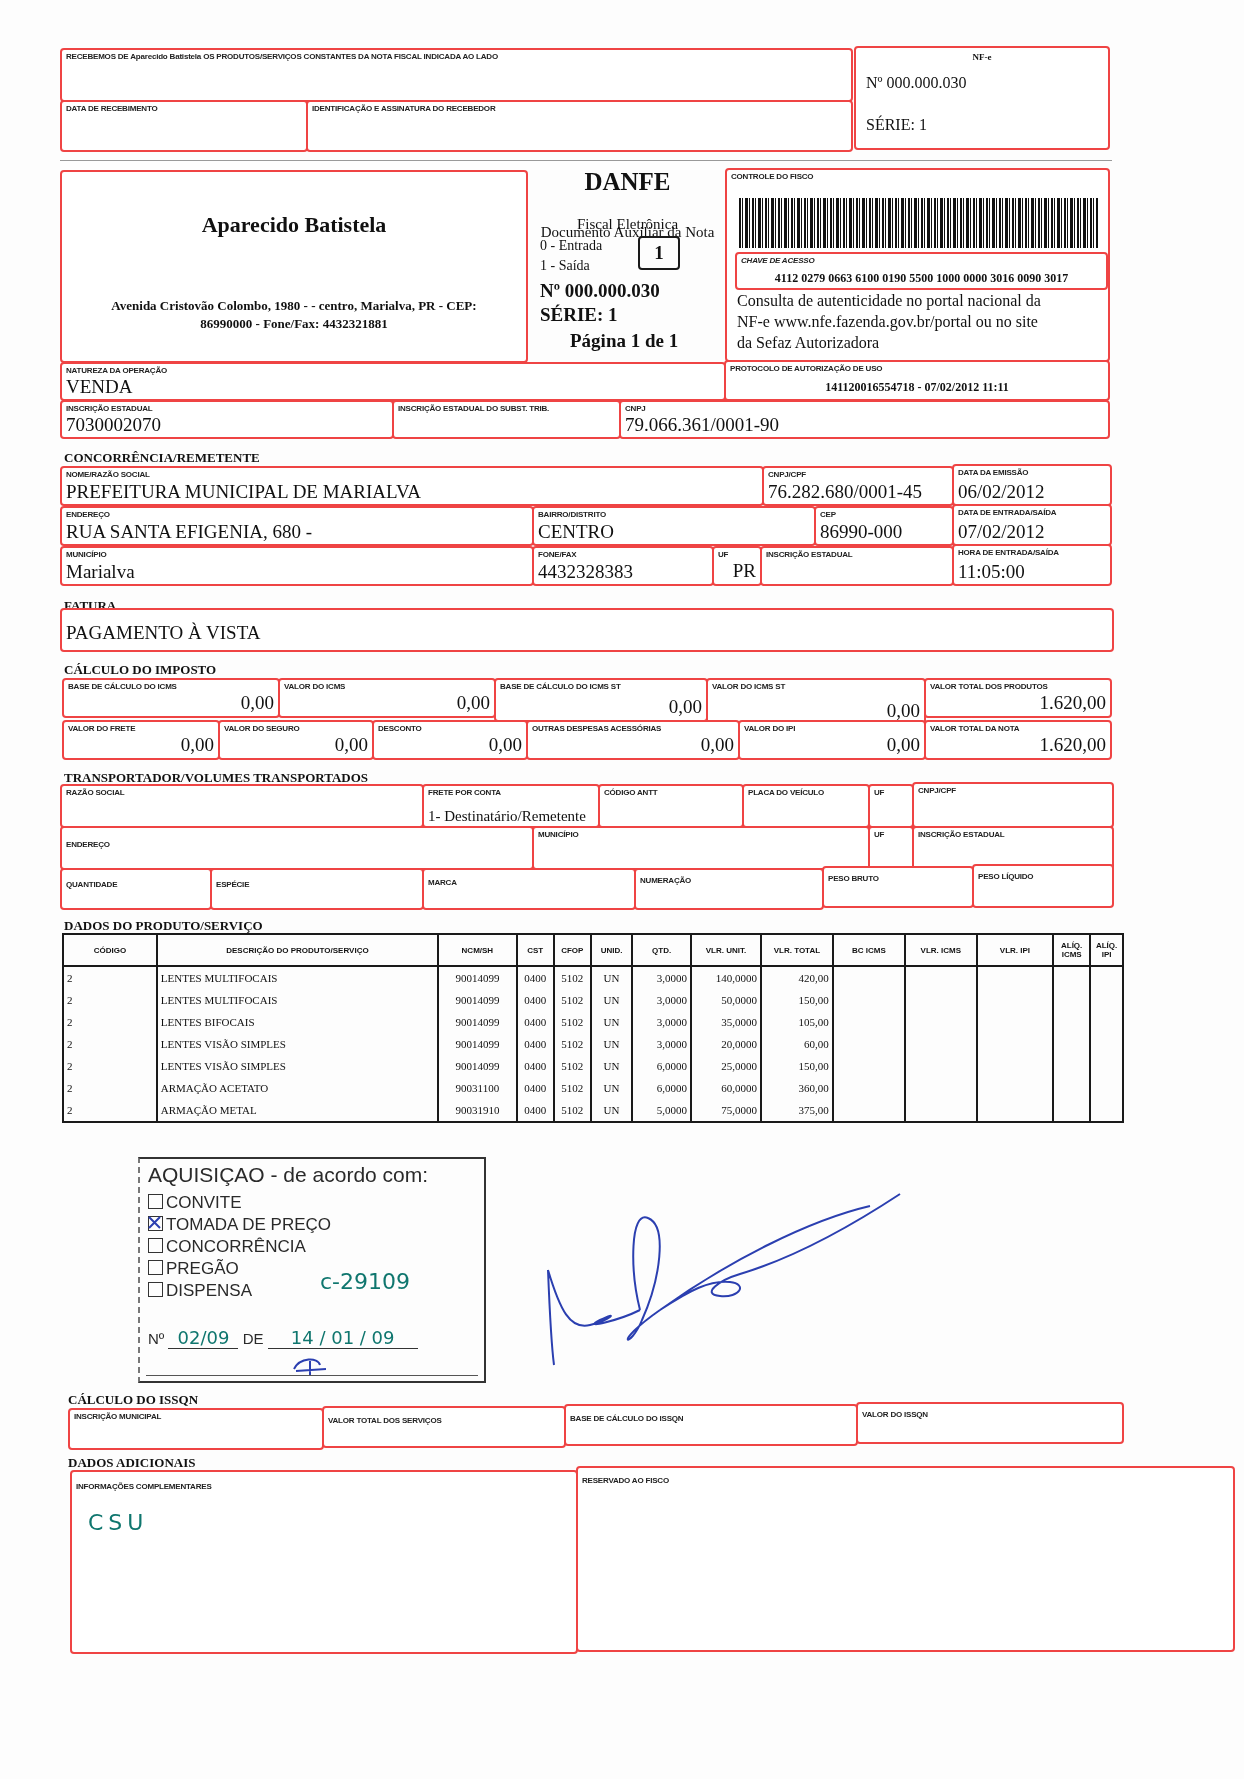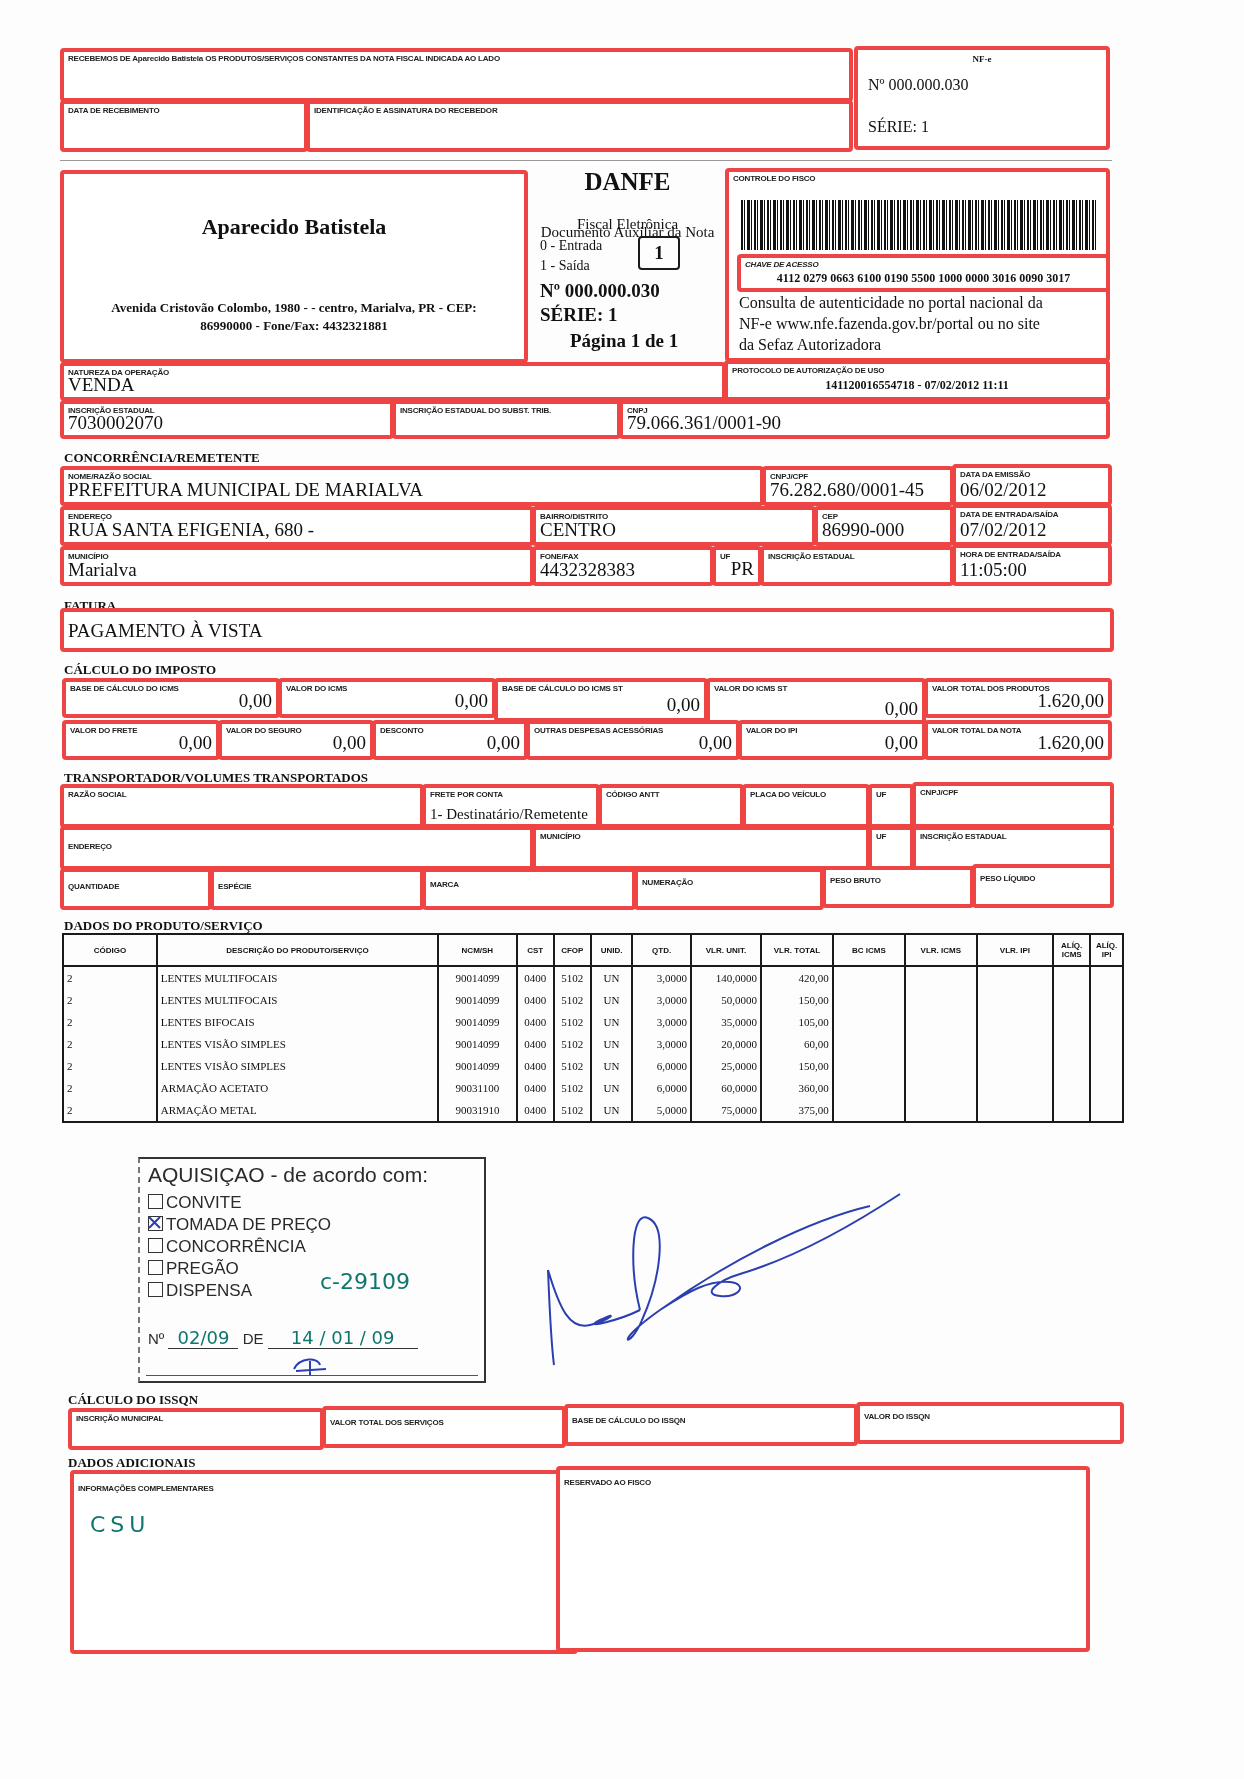--- a/index.html
+++ b/index.html
@@ -1,18 +1,18 @@
 <!DOCTYPE html>
 <html><head>
 <meta charset="utf-8">
 <style>
   html,body{margin:0;padding:0;}
   body{width:1244px;height:1779px;background:#fdfdfd;position:relative;overflow:hidden;font-family:"Liberation Serif","DejaVu Serif",serif;color:#111;}
   .abs{position:absolute;}
-  .box{position:absolute;border:4px solid #ef4444;border-radius:4px;box-sizing:border-box;background:#fff;}
+  .box{position:absolute;border:2px solid #ef4444;border-radius:4px;box-sizing:border-box;background:#fff;}
   .lbl{position:absolute;left:4px;top:2px;font-family:"Liberation Sans Narrow","Liberation Sans",sans-serif;font-size:8px;font-weight:bold;letter-spacing:-0.2px;text-transform:uppercase;color:#222;white-space:nowrap;}
   .val{position:absolute;font-size:19px;white-space:nowrap;font-family:"Liberation Serif",serif;}
   .val.r{right:4px;bottom:2px;}
   .val.l{left:4px;bottom:1px;}
   .sec{position:absolute;left:64px;font-weight:bold;font-size:13px;font-family:"Liberation Serif",serif;white-space:nowrap;}
   .hr{position:absolute;height:1px;background:#999;}
   .barcode{position:absolute;left:12px;right:10px;top:28px;height:50px;background:repeating-linear-gradient(90deg,#111 0 2px,#fff 2px 3px,#111 3px 4px,#fff 4px 6px,#111 6px 9px,#fff 9px 10px,#111 10px 11px,#fff 11px 13px);}
   table.prod{position:absolute;left:62px;top:933px;width:1062px;border-collapse:collapse;font-size:11px;}
   table.prod th{border:2px solid #1a1a1a;height:30px;font-family:"Liberation Sans",sans-serif;font-size:8px;font-weight:bold;text-transform:uppercase;text-align:center;padding:0 2px;}
   table.prod td{border-left:2px solid #1a1a1a;border-right:2px solid #1a1a1a;height:22px;font-size:11px;padding:0 3px;white-space:nowrap;font-family:"Liberation Serif",serif;}
@@ -445,15 +445,15 @@
 </div>
 <div class="box" style="left:856px;top:1402px;width:268px;height:42px;">
   <span class="lbl" style="top:6px;">VALOR DO ISSQN</span>
 </div>
 
 <div class="sec" style="top:1455px;left:68px;">DADOS ADICIONAIS</div>
 <div class="box" style="left:70px;top:1470px;width:508px;height:184px;">
   <span class="lbl" style="top:10px;">INFORMAÇÕES COMPLEMENTARES</span>
   <span class="abs hand" style="left:16px;top:38px;font-size:22px;letter-spacing:5px;">CSU</span>
 </div>
-<div class="box" style="left:556px;top:1466px;width:534px;height:186px;">
+<div class="box" style="left:576px;top:1466px;width:659px;height:186px;">
   <span class="lbl" style="top:8px;">RESERVADO AO FISCO</span>
 </div>
 
 </body></html>

